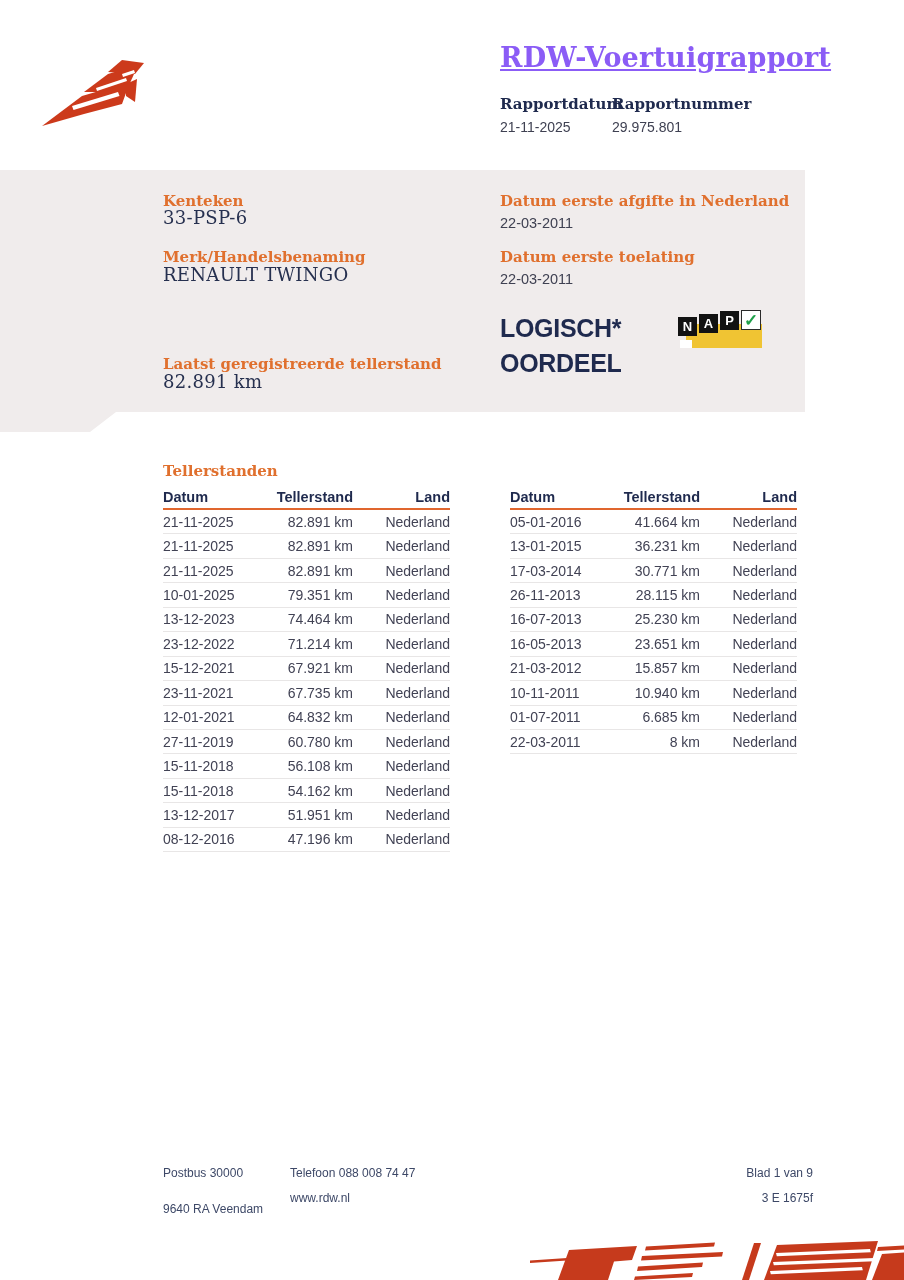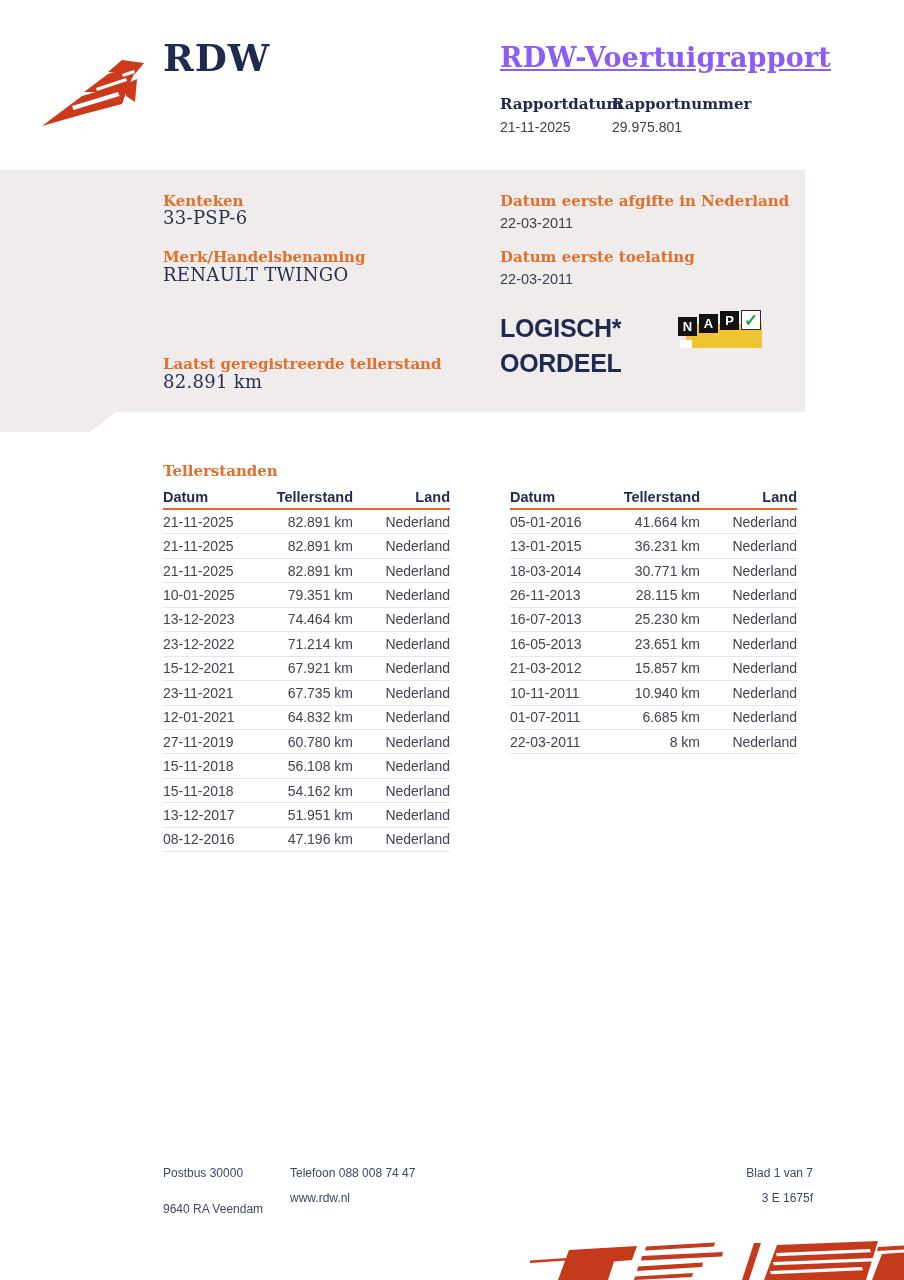--- a/index.html
+++ b/index.html
@@ -109,21 +109,20 @@
       <polygon points="88,34 99,29 97,52 88,46"></polygon>
       <polygon points="30,62 58,54 60,58 32,66"></polygon>
     </g>
     <g fill="#ffffff">
       <polygon points="34,56 80,42 81.5,46 35.5,60"></polygon>
       <polygon points="58,38 88,28 89,31 59,41"></polygon>
       <polygon points="84,24 96,20 97,23 85,27"></polygon>
     </g>
   </svg>
 
-  <div class="abs rdw-wordmark">RDW</div>
 
   <div class="abs doc-title">RDW-Voertuigrapport</div>
 
   <div class="abs report-meta">
     <div class="meta-col-1">
       <div class="meta-label">Rapportdatum</div>
       <div class="meta-value">21-11-2025</div>
     </div>
     <div>
       <div class="meta-label">Rapportnummer</div>
@@ -251,21 +250,21 @@
             <div class="c1">05-01-2016</div>
             <div class="c2">41.664 km</div>
             <div class="c3">Nederland</div>
           </div>
         <div class="t-row">
             <div class="c1">13-01-2015</div>
             <div class="c2">36.231 km</div>
             <div class="c3">Nederland</div>
           </div>
         <div class="t-row">
-            <div class="c1">18-03-2014</div>
+            <div class="c1">17-03-2014</div>
             <div class="c2">30.771 km</div>
             <div class="c3">Nederland</div>
           </div>
         <div class="t-row">
             <div class="c1">26-11-2013</div>
             <div class="c2">28.115 km</div>
             <div class="c3">Nederland</div>
           </div>
         <div class="t-row">
             <div class="c1">16-07-2013</div>
@@ -300,21 +299,21 @@
       </div>
 
     </div>
   </div>
 
 
   <div class="abs footer-line fl-1">Postbus 30000</div>
   <div class="abs footer-line fl-2">9640 RA Veendam</div>
   <div class="abs footer-line fp-1">Telefoon 088 008 74 47</div>
   <div class="abs footer-line fp-2">www.rdw.nl</div>
-  <div class="abs footer-line fr-1">Blad 1 van 7</div>
+  <div class="abs footer-line fr-1">Blad 1 van 9</div>
   <div class="abs footer-line fr-2">3 E 1675f</div>
 
   <svg class="abs speed-lines" viewBox="0 0 380 44">
     <g fill="#c63a1c">
       <polygon points="6,27 58,23.5 58,21 6,24.5"></polygon>
       <polygon points="34,44 45,14 113,10 108,24 90,25.5 84,44"></polygon>
       <polygon points="121,14.5 190,10.5 191,6.5 122,10.5"></polygon>
       <polygon points="117,24.5 198,20.5 199,16 118,20"></polygon>
       <polygon points="113,35 178,31 179,26.5 114,30.5"></polygon>
       <polygon points="110,44 168,41 169,37 111,40.5"></polygon>

